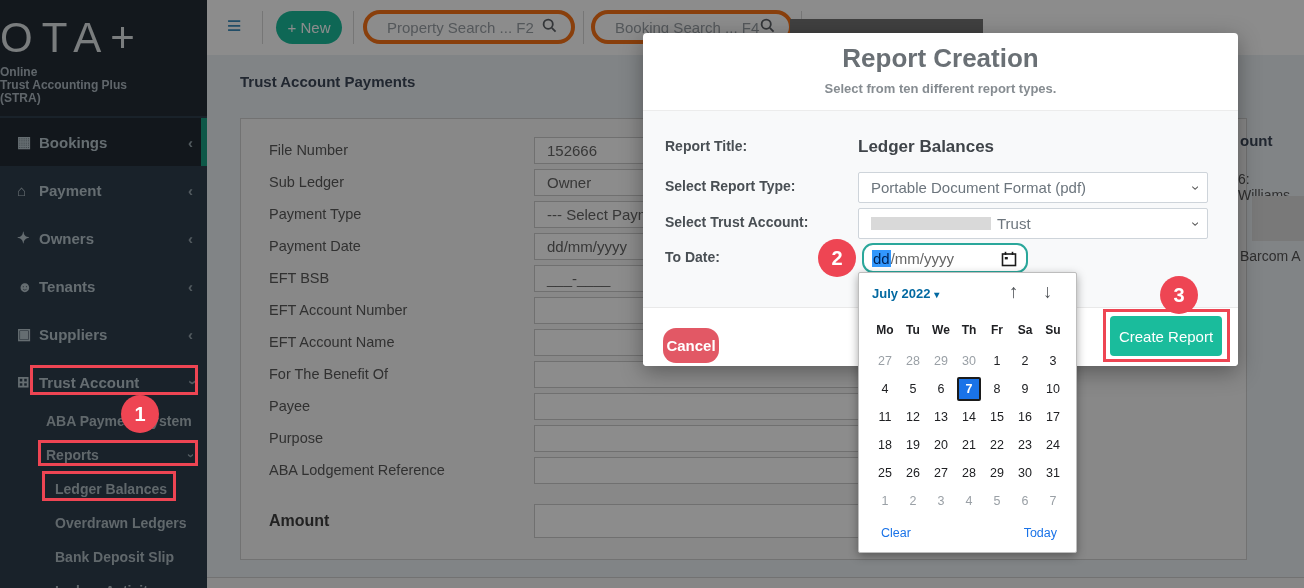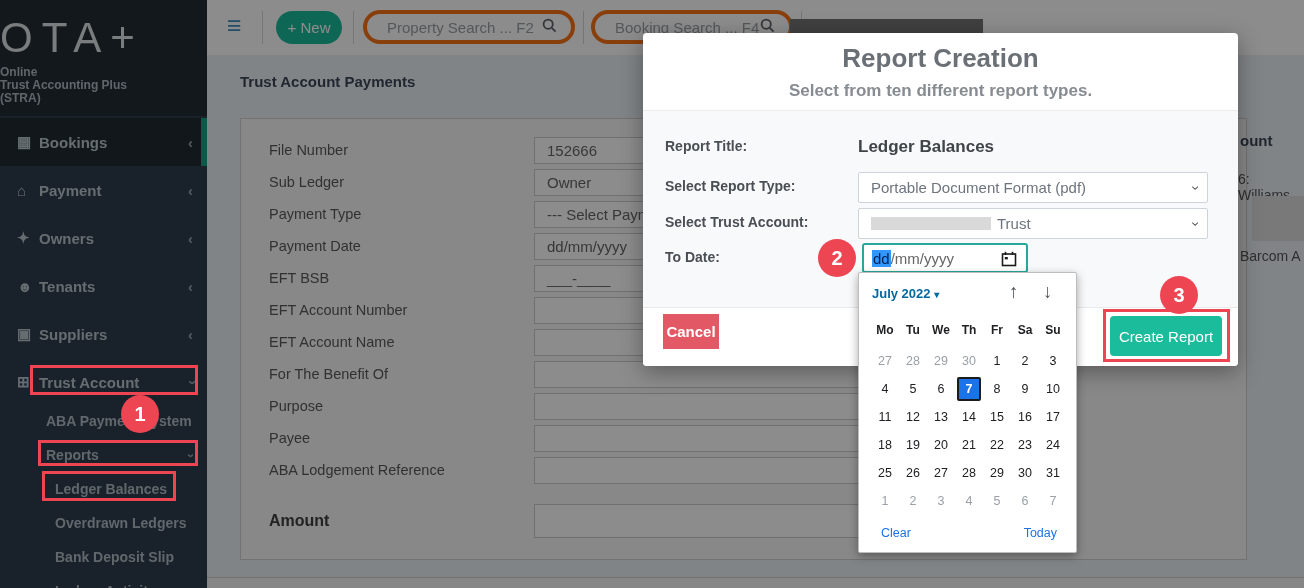--- a/index.html
+++ b/index.html
@@ -49,32 +49,32 @@
   .frag-box { position:absolute; left:1045px; top:141px; width:52px; height:45px; background:#dcdcdc; }
   .bottom-line { position:absolute; left:0; top:522px; width:1097px; height:1px; background:#cfcfcf; }
   .bottom-strip { position:absolute; left:0; top:523px; width:1097px; height:10px; background:#f4f4f4; }
 
   
   .overlay { position:absolute; inset:0; background:rgba(0,0,0,0.45); z-index:50; }
 
   
   .modal { position:absolute; left:643px; top:33px; width:595px; height:333px; background:#fff; border-radius:4px; box-shadow:0 6px 22px rgba(0,0,0,0.35); z-index:60; }
   .modal-title { position:absolute; top:10px; left:0; width:100%; text-align:center; font-size:26px; font-weight:bold; color:#6a7075; }
-  .modal-subtitle { position:absolute; top:48px; left:0; width:100%; text-align:center; font-size:17px; font-weight:bold; color:#868c91; }
+  .modal-subtitle { position:absolute; top:48px; left:0; width:100%; text-align:center; font-size:13px; font-weight:bold; color:#868c91; }
   .modal-body { position:absolute; top:77px; left:0; width:100%; height:198px; background:#f8f9fa; border-top:1px solid #ececec; border-bottom:1px solid #e9e9e9; }
   .mlabel { position:absolute; left:22px; font-size:14px; font-weight:bold; color:#494f54; }
   .mvalue-title { position:absolute; left:215px; top:26px; font-size:17px; font-weight:bold; color:#3f4449; }
   .mselect { position:absolute; left:215px; width:350px; height:31px; background:#fff; border:1px solid #ced4da; border-radius:2px; font-size:15px; color:#6c757d; display:flex; align-items:center; padding:0 12px; cursor:pointer; }
   .mselect .sel-chev { position:absolute; right:10px; color:#555; font-size:14px; }
   .redact-inline { display:inline-block; width:120px; height:13px; background:#d9d9d9; margin-right:6px; }
-  .date-input { position:absolute; left:219px; top:132px; width:166px; height:30px; background:#fff; border:2px solid #2aa79b; border-radius:3px; display:flex; align-items:center; padding:0 8px; font-size:15px; color:#666; cursor:text; }
+  .date-input { position:absolute; left:219px; top:132px; width:166px; height:30px; background:#fff; border:2px solid #2aa79b; border-radius:11px; display:flex; align-items:center; padding:0 8px; font-size:15px; color:#666; cursor:text; }
   .dd-sel { background:#3297fd; color:#002255; padding:0 1px; }
   .cal-ico { position:absolute; right:9px; top:6px; }
   .modal-footer { position:absolute; top:276px; left:0; width:100%; height:57px; background:#fff; border-radius:0 0 4px 4px; }
-  .btn-cancel { position:absolute; left:20px; top:5px; width:56px; height:35px; background:#e25865; border:none; border-radius:0; color:#fff; font-size:15px; font-weight:bold; cursor:pointer; font-family:inherit; }
+  .btn-cancel { position:absolute; left:20px; top:19px; width:56px; height:35px; background:#e25865; border:none; border-radius:13px; color:#fff; font-size:15px; font-weight:bold; cursor:pointer; font-family:inherit; }
   .btn-create { position:absolute; left:467px; top:7px; width:112px; height:40px; background:#1abc9c; border:none; border-radius:4px; color:#fff; font-size:15px; cursor:pointer; font-family:inherit; }
 
   
   .picker { position:absolute; left:858px; top:272px; width:219px; height:281px; background:#fff; border:1px solid #bdbdbd; border-radius:2px; box-shadow:0 3px 10px rgba(0,0,0,0.35); z-index:70; }
   .picker-month { position:absolute; left:13px; top:13px; font-size:13px; font-weight:bold; color:#0369a1; cursor:pointer; }
   .picker-month .mdrop { font-size:10px; }
   .nav-arrow { position:absolute; top:8px; font-size:19px; color:#52565a; cursor:pointer; }
   .day-headers { position:absolute; left:12px; top:50px; display:grid; grid-template-columns:repeat(7,28px); }
   .day-headers span { width:28px; text-align:center; font-size:12px; font-weight:bold; color:#202124; }
   .cal-grid { position:absolute; left:12px; top:74px; display:grid; grid-template-columns:repeat(7,28px); grid-auto-rows:28px; }
@@ -215,25 +215,25 @@
           </div>
           <div class="frow">
             <span class="flabel">EFT Account Name</span>
             <div class="finput"></div>
           </div>
           <div class="frow">
             <span class="flabel">For The Benefit Of</span>
             <div class="finput"></div>
           </div>
           <div class="frow">
+            <span class="flabel">Payee</span>
+            <div class="finput"></div>
+          </div>
+          <div class="frow">
             <span class="flabel">Purpose</span>
-            <div class="finput"></div>
-          </div>
-          <div class="frow">
-            <span class="flabel">Payee</span>
             <div class="finput"></div>
           </div>
           <div class="frow">
             <span class="flabel">ABA Lodgement Reference</span>
             <div class="finput"></div>
           </div>
         </div>
       <div class="amount-row">
         <span class="alabel">Amount</span>
         <div class="ainput"></div>

